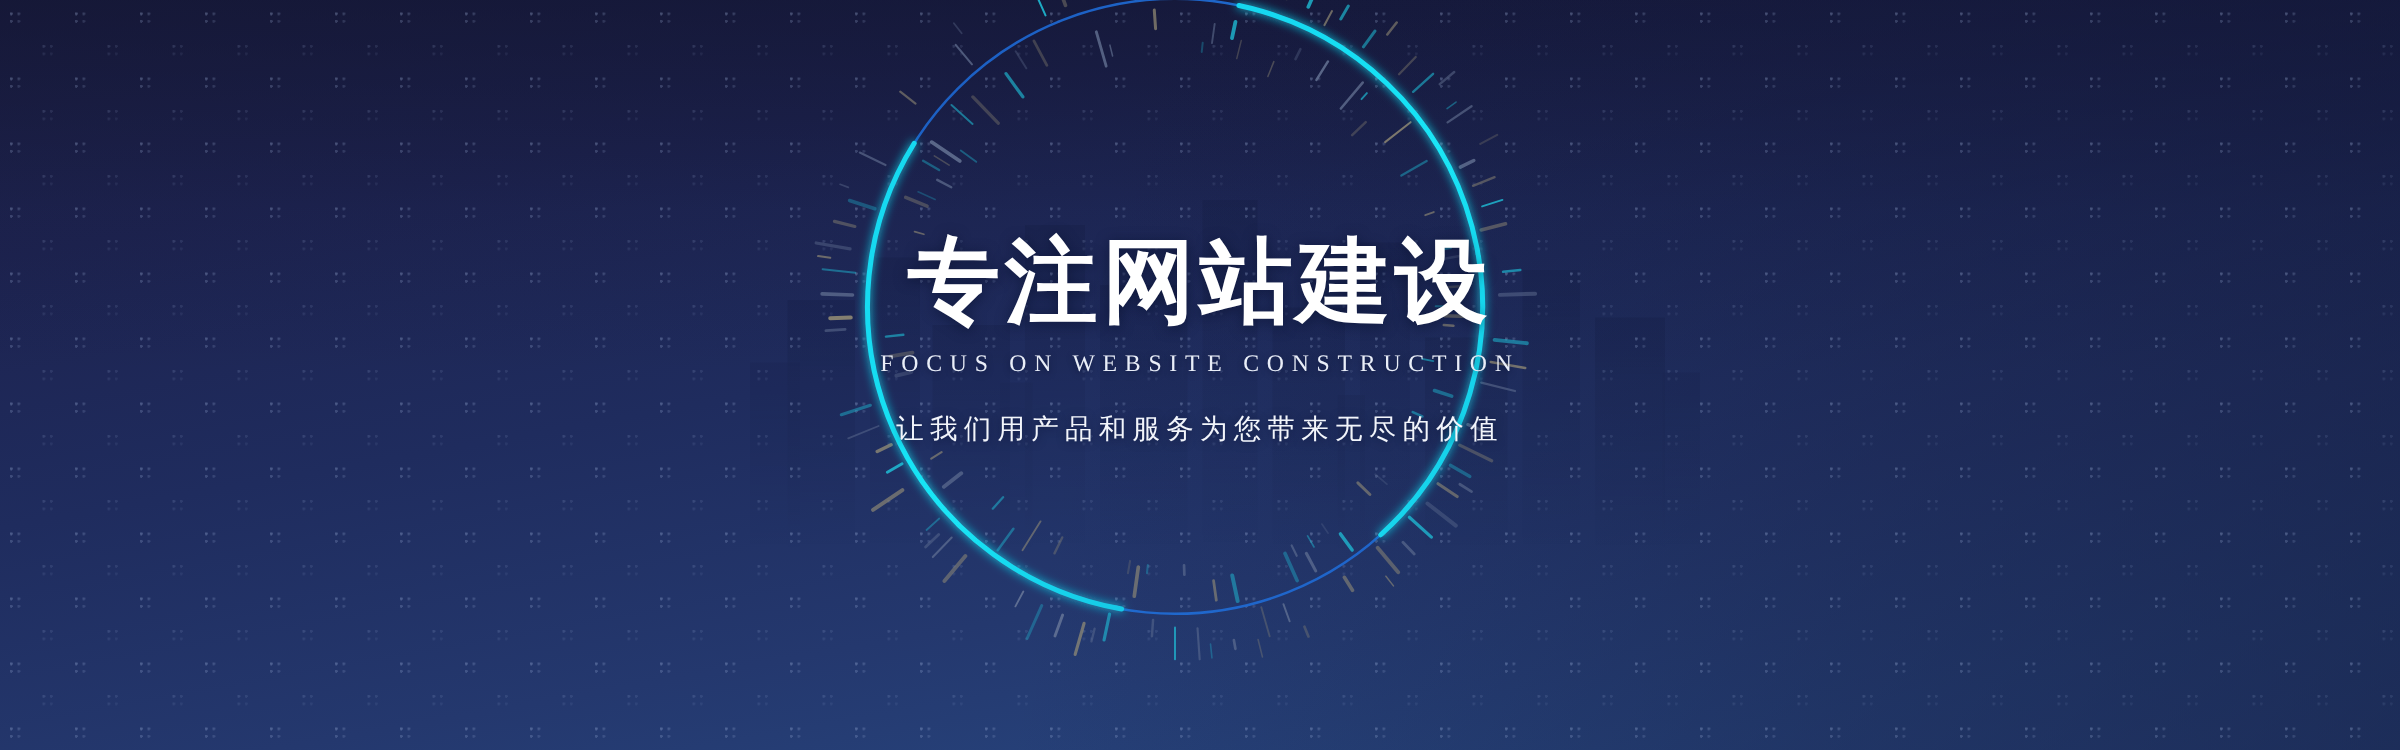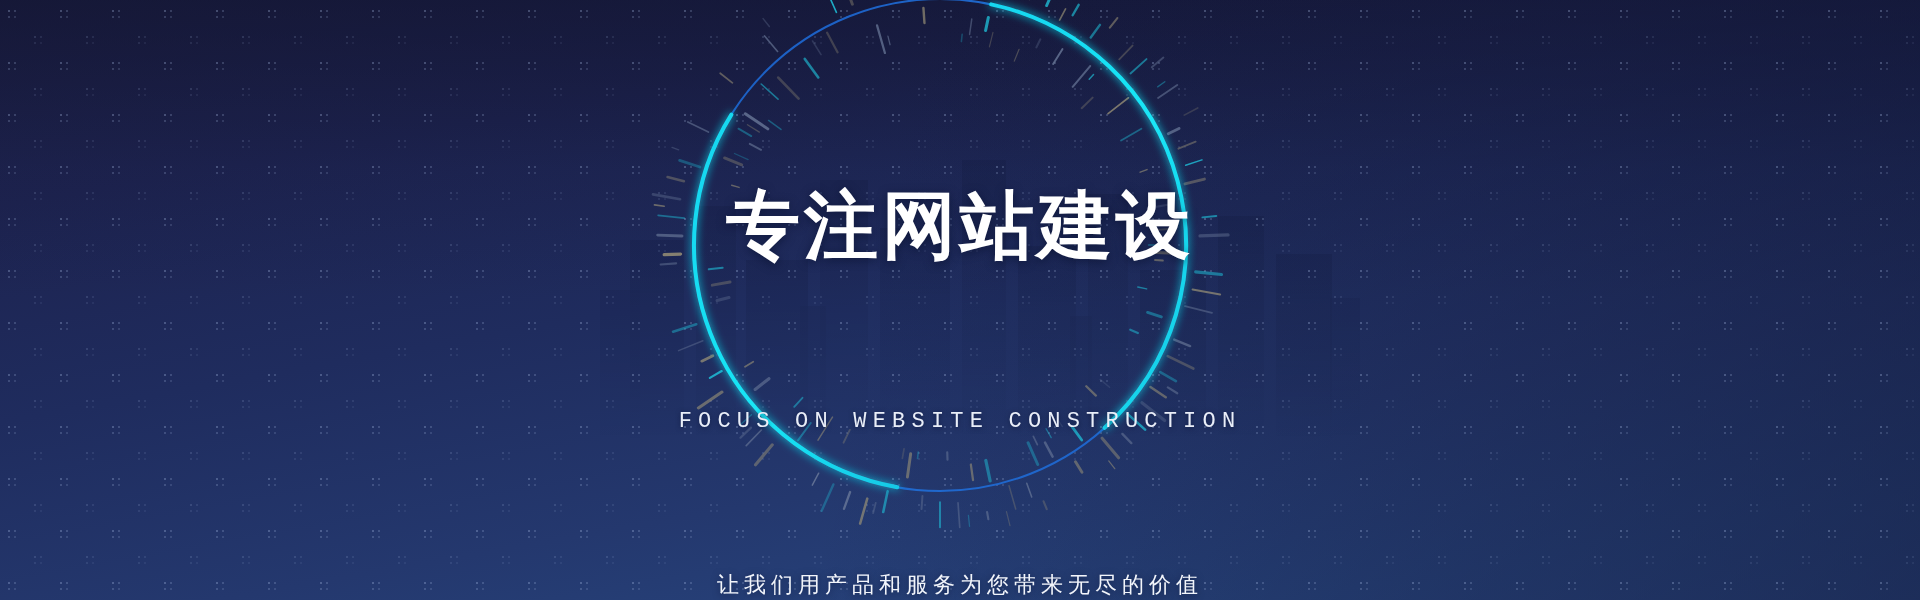--- a/index.html
+++ b/index.html
@@ -85,41 +85,41 @@
   
   .content {
     position: absolute;
     left: 0;
     top: 0;
     width: 1920px;
     height: 600px;
     display: flex;
     flex-direction: column;
     align-items: center;
-    justify-content: space-between;
+    justify-content: flex-start;
     pointer-events: none;
   }
 
   .title {
     margin-top: 188px;
     font-family: "DejaVu Sans", "Liberation Sans", sans-serif;
     font-weight: bold;
     font-size: 74px;
     line-height: 1.0;
     letter-spacing: 4px;
     color: #ffffff;
     text-shadow: 0 2px 10px rgba(6,12,40,0.55);
     white-space: nowrap;
   }
 
   .subtitle {
-    margin-top: 36px;
-    font-family: Liberation Mono, monospace;
+    margin-top: 19px;
+    font-family: Liberation Serif, serif;
     font-weight: normal;
-    font-size: 22px;
+    font-size: 19px;
     letter-spacing: 6.2px;
     color: #e9eef8;
     white-space: nowrap;
     text-shadow: 0 1px 5px rgba(6,12,40,0.5);
   }
 
   .tagline {
     margin-top: 25px;
     font-family: "DejaVu Sans", "Liberation Sans", sans-serif;
     font-weight: normal;

